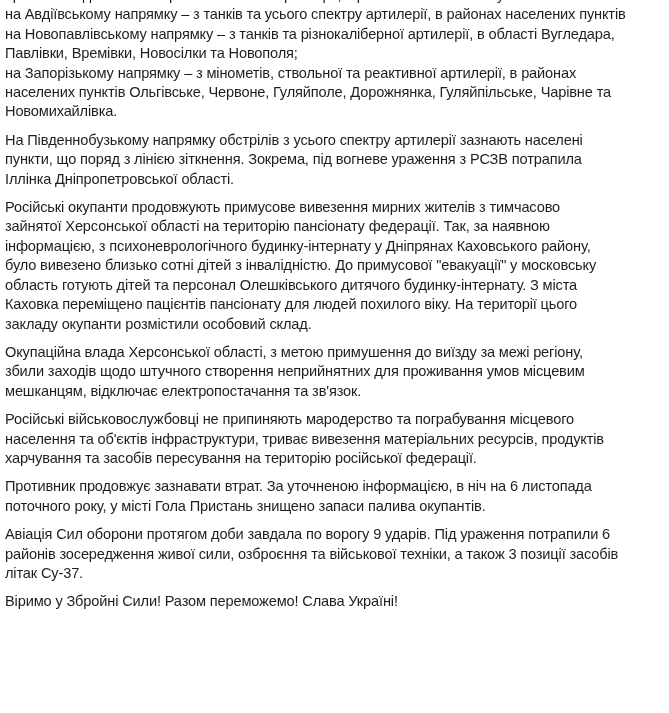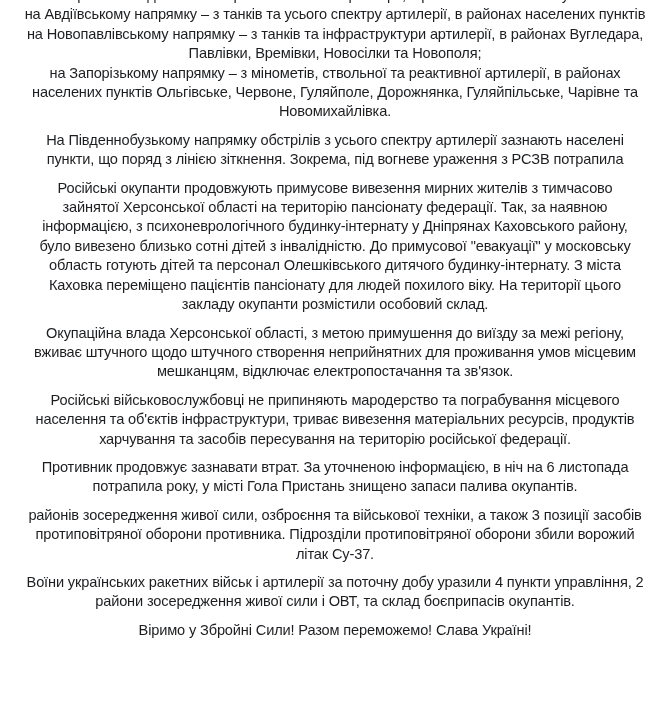--- a/index.html
+++ b/index.html
@@ -23,76 +23,72 @@
     line-height: 19.4px;
     color: #1c1e21;
     letter-spacing: -0.15px;
   }
   .para {
     margin: 0 0 9px 0;
   }
   .line {
     display: block;
     white-space: nowrap;
-    text-align: center;
   }
 </style>
 </head>
 <body>
 
 <div class="post">
   <div class="para">
     <span class="line">противник здійснює обстріли: з танків та артилерії, в районах населених пунктів</span>
     <span class="line">на Авдіївському напрямку – з танків та усього спектру артилерії, в районах населених пунктів</span>
-    <span class="line">на Новопавлівському напрямку – з танків та інфраструктури артилерії, в районах Вугледара,</span>
+    <span class="line">на Новопавлівському напрямку – з танків та різнокаліберної артилерії, в області Вугледара,</span>
     <span class="line">Павлівки, Времівки, Новосілки та  Новополя;</span>
     <span class="line">на Запорізькому напрямку – з мінометів, ствольної та реактивної артилерії, в районах</span>
     <span class="line">населених пунктів Ольгівське, Червоне, Гуляйполе, Дорожнянка, Гуляйпільське, Чарівне та</span>
     <span class="line">Новомихайлівка.</span>
   </div>
 
   <div class="para">
     <span class="line">На Південнобузькому напрямку обстрілів з усього спектру артилерії зазнають населені</span>
     <span class="line">пункти, що поряд з лінією зіткнення. Зокрема, під вогневе ураження з РСЗВ потрапила</span>
+    <span class="line">Іллінка Дніпропетровської області.</span>
   </div>
 
   <div class="para">
     <span class="line">Російські окупанти продовжують примусове вивезення мирних жителів з тимчасово</span>
     <span class="line">зайнятої Херсонської області на територію пансіонату федерації. Так, за наявною</span>
     <span class="line">інформацією, з психоневрологічного будинку-інтернату у Дніпрянах Каховського району,</span>
     <span class="line">було вивезено близько сотні дітей з інвалідністю.  До примусової "евакуації" у московську</span>
     <span class="line">область готують дітей та персонал Олешківського дитячого будинку-інтернату. З міста</span>
     <span class="line">Каховка переміщено пацієнтів пансіонату для людей похилого віку. На території цього</span>
     <span class="line">закладу окупанти розмістили особовий склад.</span>
   </div>
 
   <div class="para">
     <span class="line">Окупаційна влада Херсонської області, з метою примушення до виїзду за межі регіону,</span>
-    <span class="line">вживає штучного щодо штучного створення неприйнятних для проживання умов місцевим</span>
+    <span class="line">збили заходів щодо штучного створення неприйнятних для проживання умов місцевим</span>
     <span class="line">мешканцям, відключає електропостачання та зв'язок.</span>
   </div>
 
   <div class="para">
     <span class="line">Російські військовослужбовці не припиняють мародерство та пограбування місцевого</span>
     <span class="line">населення та об'єктів інфраструктури, триває вивезення матеріальних ресурсів, продуктів</span>
     <span class="line">харчування та засобів пересування на територію російської федерації.</span>
   </div>
 
   <div class="para">
     <span class="line">Противник продовжує зазнавати втрат. За уточненою інформацією, в ніч на 6 листопада</span>
-    <span class="line">потрапила року, у місті Гола Пристань знищено запаси палива окупантів.</span>
+    <span class="line">поточного року, у місті Гола Пристань знищено запаси палива окупантів.</span>
   </div>
 
   <div class="para">
+    <span class="line">Авіація Сил оборони протягом доби завдала по ворогу 9 ударів. Під ураження потрапили 6</span>
     <span class="line">районів зосередження живої сили, озброєння та військової техніки, а також 3 позиції засобів</span>
-    <span class="line">протиповітряної оборони противника. Підрозділи протиповітряної оборони збили ворожий</span>
     <span class="line">літак Су-37.</span>
   </div>
 
-  <div class="para">
-    <span class="line">Воїни українських ракетних військ і артилерії за поточну добу уразили 4 пункти управління, 2</span>
-    <span class="line">райони зосередження живої сили і ОВТ, та склад боєприпасів окупантів.</span>
-  </div>
 
   <div class="para">
     <span class="line">Віримо у Збройні Сили! Разом переможемо! Слава Україні!</span>
   </div>
 </div>
 
 </body></html>

